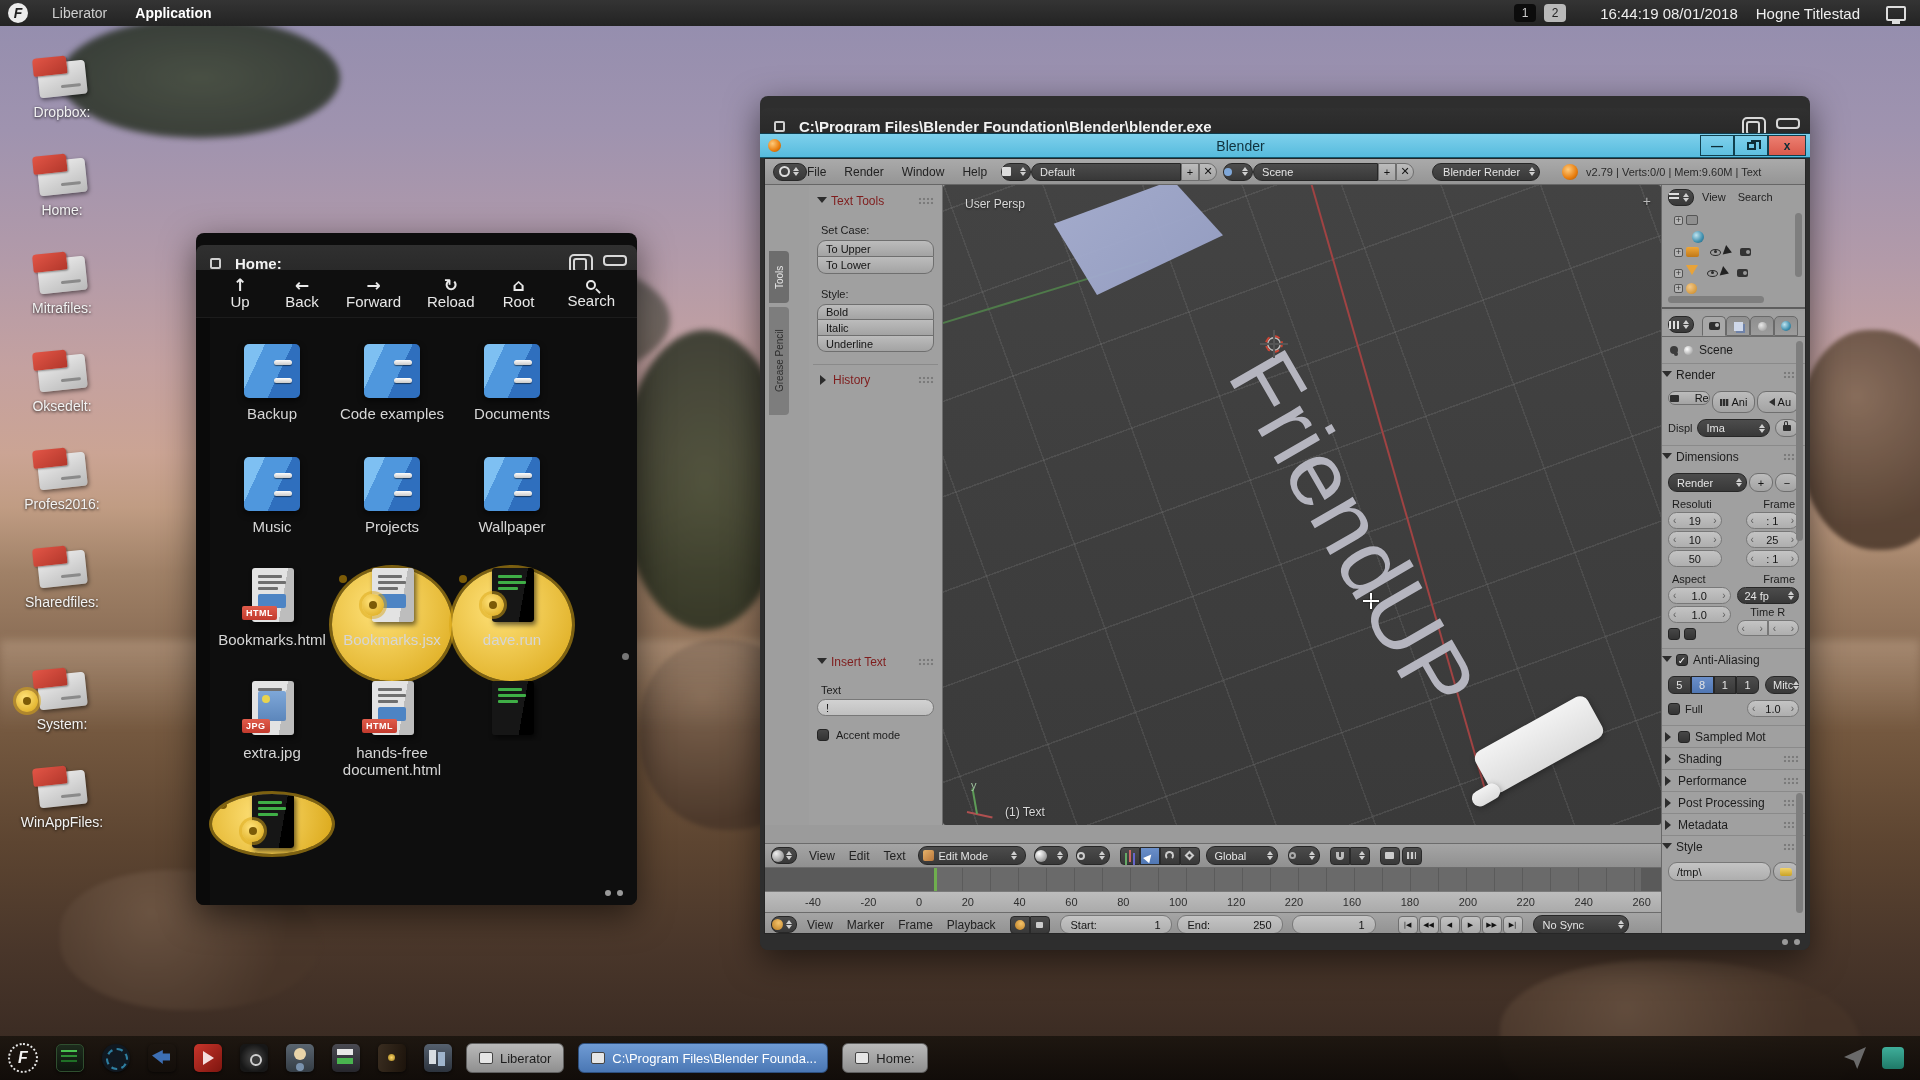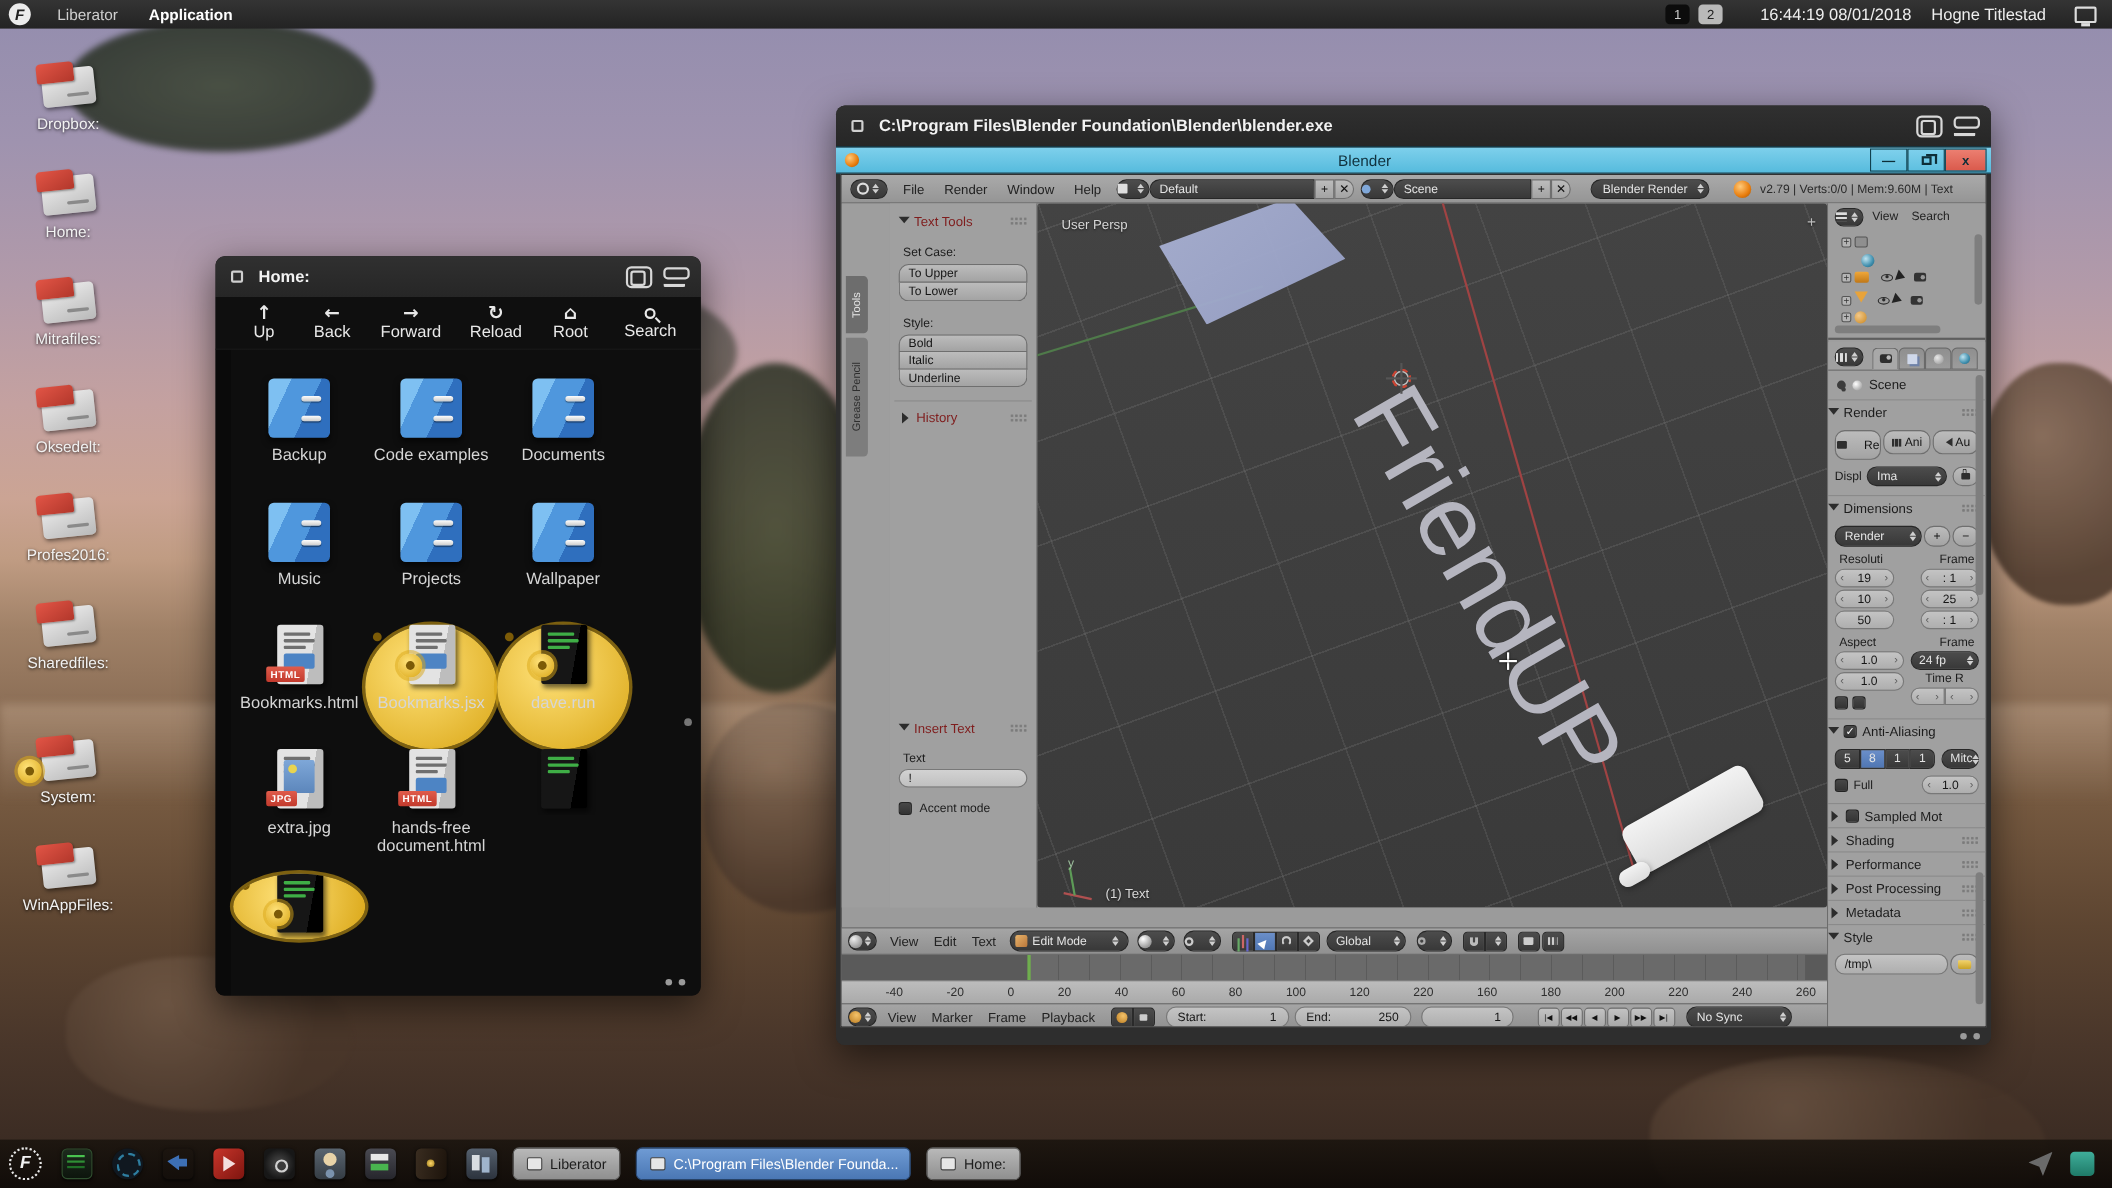--- a/index.html
+++ b/index.html
@@ -34,21 +34,21 @@
   .drive .bodyb{position:absolute;left:4px;top:6px;width:48px;height:34px;background:linear-gradient(160deg,#f2f2f2,#cfcfcf 60%,#b9b9b9);border-radius:4px;box-shadow:1px 2px 4px rgba(0,0,0,.5)}
   .drive .cap{position:absolute;left:0px;top:0px;width:34px;height:18px;background:linear-gradient(150deg,#e25546,#b2372b);border-radius:4px 4px 2px 2px;box-shadow:1px 1px 2px rgba(0,0,0,.4)}
   .drive .slot{position:absolute;right:10px;bottom:10px;width:20px;height:3px;background:#8a8a8a;border-radius:2px}
   .gear{position:absolute;width:22px;height:22px;border-radius:50%;background:radial-gradient(circle at 40% 35%,#ffe27a,#d9a514);box-shadow:0 0 0 3px rgba(217,165,20,.55);}
   .gear:after{content:"";position:absolute;left:7px;top:7px;width:8px;height:8px;border-radius:50%;background:#7c5b07}
   .dicon .gear{left:2px;top:22px}
   .dlabel{margin-top:6px;color:#f2f2f2;font-size:14px;text-shadow:0 1px 3px rgba(0,0,0,.9)}
 
   
   .fwin{position:absolute;border-radius:8px;box-shadow:0 10px 34px rgba(0,0,0,.55);z-index:20}
-  .ftitle{position:absolute;left:0;top:0;right:0;height:37px;background:linear-gradient(#303030,#262626);border-radius:8px 8px 0 0;display:flex;align-items:center}
+  .ftitle{position:absolute;left:0;top:12px;right:0;height:37px;background:linear-gradient(#303030,#262626);border-radius:8px 8px 0 0;display:flex;align-items:center}
   .ftitle .wicon{width:11px;height:11px;border:2px solid #cfcfcf;border-radius:2px;margin:0 14px 0 14px}
   .ftitle .wtext{color:#f2f2f2;font-size:15px;font-weight:bold;white-space:nowrap}
   .ftitle .wspace{flex:1}
   .wbtn{width:24px;height:20px;margin-right:10px;position:relative}
   .wbtn.stack{border:2px solid #d8d8d8;border-radius:5px}
   .wbtn.stack:after{content:"";position:absolute;left:2px;top:2px;width:10px;height:10px;border:2px solid #d8d8d8;border-radius:3px}
   .wbtn.flat{border:0}
   .wbtn.flat:before{content:"";position:absolute;left:0;top:1px;width:20px;height:7px;border:2px solid #d8d8d8;border-radius:4px}
   .wbtn.flat:after{content:"";position:absolute;left:0;top:12px;width:20px;height:4px;border-bottom:3px solid #d8d8d8;border-radius:2px}
 
@@ -554,21 +554,21 @@
     <div id="blapp">
 
       <div id="blmenubar">
         <div class="bdark ed-icon">
             <span class="dot"></span>
             <span class="updn">
               <i class="u"></i>
               <i class="d"></i>
             </span>
           </div>
-        <div class="bmenu" style="margin-left:14px">File</div>
+        <div class="bmenu" style="">File</div>
         <div class="bmenu" style="margin-left:18px">Render</div>
         <div class="bmenu" style="margin-left:18px">Window</div>
         <div class="bmenu" style="margin-left:18px">Help</div>
         <div class="bdark" style="margin-left:14px;width:30px;height:18px;justify-content:center">
             <span style="width:9px;height:9px;background:#ddd;border-radius:1px"></span>
             <span class="updn">
               <i class="u"></i>
               <i class="d"></i>
             </span>
           </div>
@@ -877,21 +877,21 @@
             <span style="width:9px;height:9px;border-radius:50%;background:radial-gradient(circle at 35% 35%,#fff,#8a8a8a)"></span>
             <span style="font-size:12px">Scene</span>
           </div>
 
           <div class="psec">
               <span class="tri dn"></span>
               <span>Render</span>
               <span class="grip" style="margin-right:6px"></span>
             </div>
           <div style="display:flex;gap:2px;padding:6px 6px 4px 6px">
-            <div class="bbtn" style="flex:1;height:27px;gap:16px">
+            <div class="bbtn" style="flex:1;height:14px;gap:16px">
                 <span style="width:9px;height:7px;background:#2e2e2e;border-radius:1px"></span>
                 <span>Re</span>
               </div>
             <div class="bbtn" style="flex:1;height:22px;gap:3px">
                 <span style="width:9px;height:7px;background:repeating-linear-gradient(90deg,#2e2e2e 0 2px,#888 2px 3px)"></span>
                 <span>Ani</span>
               </div>
             <div class="bbtn" style="flex:1;height:22px;gap:3px">
                 <span style="width:0;height:0;border:4px solid transparent;border-right:6px solid #2e2e2e"></span>
                 <span>Au</span>

